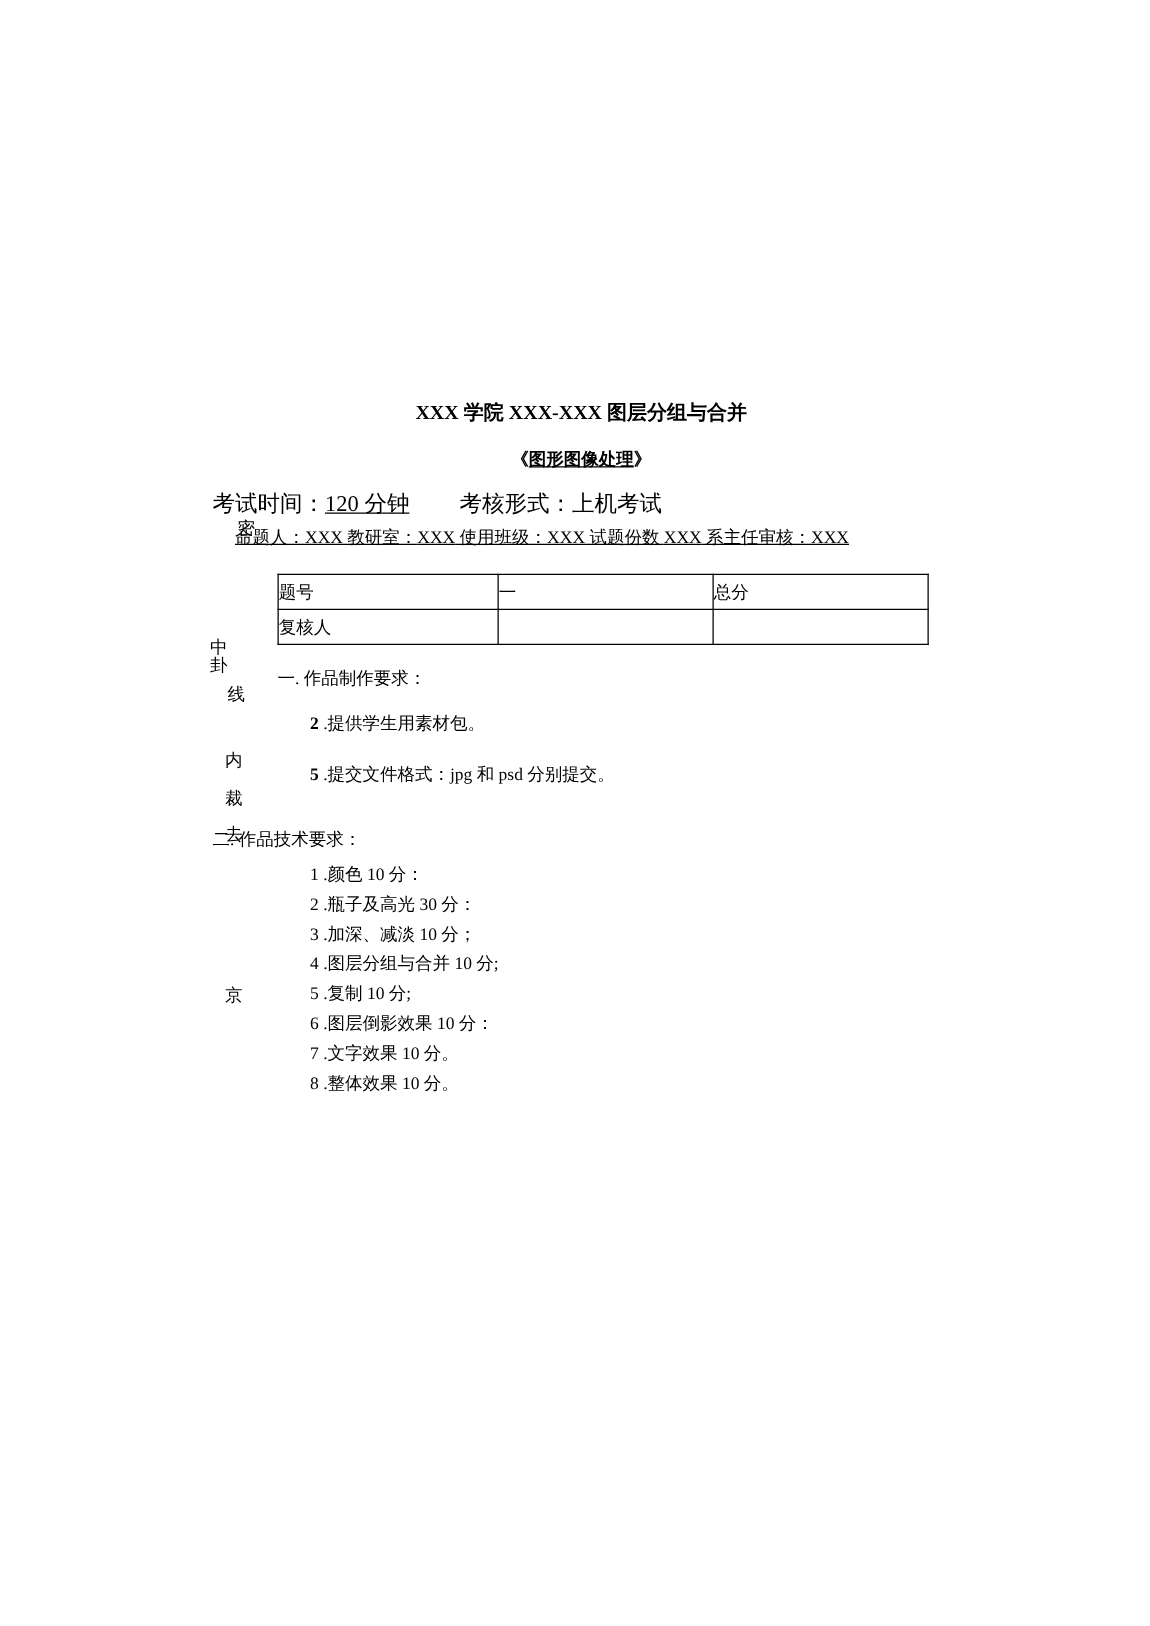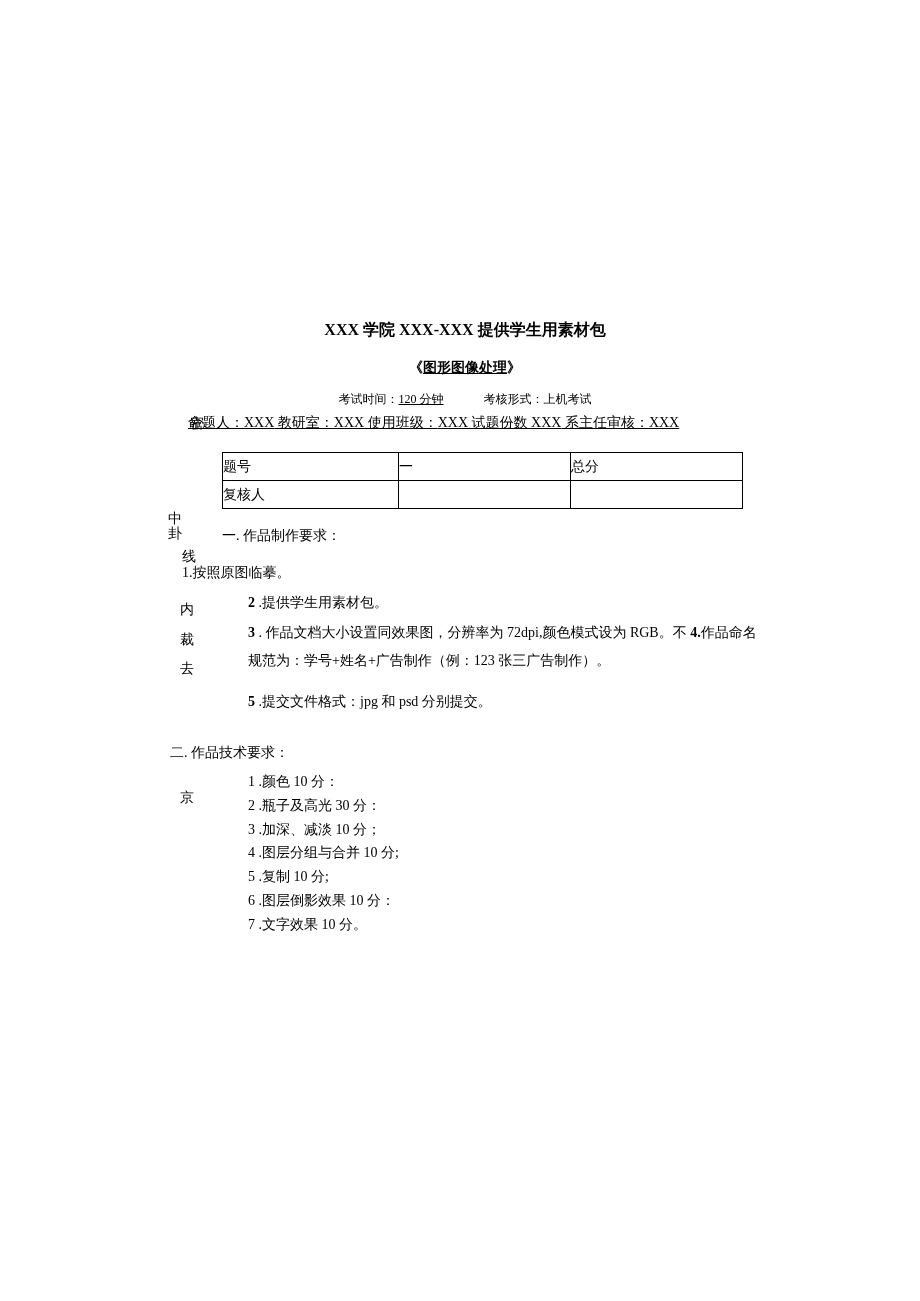--- a/index.html
+++ b/index.html
@@ -30,22 +30,22 @@
     .title-sub {
       text-align: center;
       font-size: 14px;
       font-weight: bold;
       margin-bottom: 14px;
     }
     .title-sub .underline {
       text-decoration: underline;
     }
     .meta-line1 {
-      text-align: center;
-      font-size: 12px;
+      text-align: left;
+      font-size: 18px;
       margin-bottom: 6px;
     }
     .meta-line1 .sp {
       display: inline-block;
       width: 40px;
     }
     .meta-line2 {
       font-size: 14px;
       margin-bottom: 20px;
       margin-left: 18px;
@@ -123,21 +123,21 @@
 <div class="margin-chars mc-zhong">中</div>
 <div class="margin-chars mc-fu">卦</div>
 <div class="margin-chars mc-xian">线</div>
 <div class="margin-chars mc-nei">内</div>
 <div class="margin-chars mc-cai">裁</div>
 <div class="margin-chars mc-qu">去</div>
 <div class="margin-chars mc-jing">京</div>
 
 <div class="page-content">
 
-  <div class="title-main">XXX 学院 XXX-XXX 提供学生用素材包</div>
+  <div class="title-main">XXX 学院 XXX-XXX 图层分组与合并</div>
 
   <div class="title-sub">
     <span>《</span><span class="underline">图形图像处理</span><span>》</span>
   </div>
 
   <div class="meta-line1">
     <span>考试时间：</span><span class="underline-text">120 分钟</span><span class="sp"></span><span>考核形式：</span><span>上机考试</span>
   </div>
 
   <div class="meta-line2">
@@ -156,39 +156,34 @@
       <td class="col2"></td>
       <td class="col3"></td>
     </tr>
   </tbody>
     </table>
 
 
   <div class="section-heading">一. 作品制作要求：</div>
 
   <div class="content-body">
-    <div class="para">
-      <span style="font-weight:bold"></span><span>1.按照原图临摹。</span>
-    </div>
     <div class="para indent1">
       <span style="font-weight:bold">2</span><span> .提供学生用素材包。</span>
-    </div>
-    <div class="para" style="margin-left:66px; text-indent:0;">
-      <span style="font-weight:bold">3</span><span> . 作品文档大小设置同效果图，分辨率为 72dpi,颜色模式设为 RGB。不 </span><span style="font-weight:bold">4.</span><span>作品命名规范为：学号+姓名+广告制作（例：123 张三广告制作）。</span>
     </div>
     <div class="para indent1" style="margin-top:13px;">
       <span style="font-weight:bold">5</span><span> .提交文件格式：jpg 和 psd 分别提交。</span>
     </div>
   </div>
 
   <div class="tech-heading">二. 作品技术要求：</div>
 
   <div class="tech-list">
     <div>1 .颜色 10 分：</div>
     <div>2 .瓶子及高光 30 分：</div>
     <div>3 .加深、减淡 10 分；</div>
     <div>4 .图层分组与合并 10 分;</div>
     <div>5 .复制 10 分;</div>
     <div>6 .图层倒影效果 10 分：</div>
     <div>7 .文字效果 10 分。</div>
+    <div>8 .整体效果 10 分。</div>
   </div>
 
 </div>
 
 </body></html>

